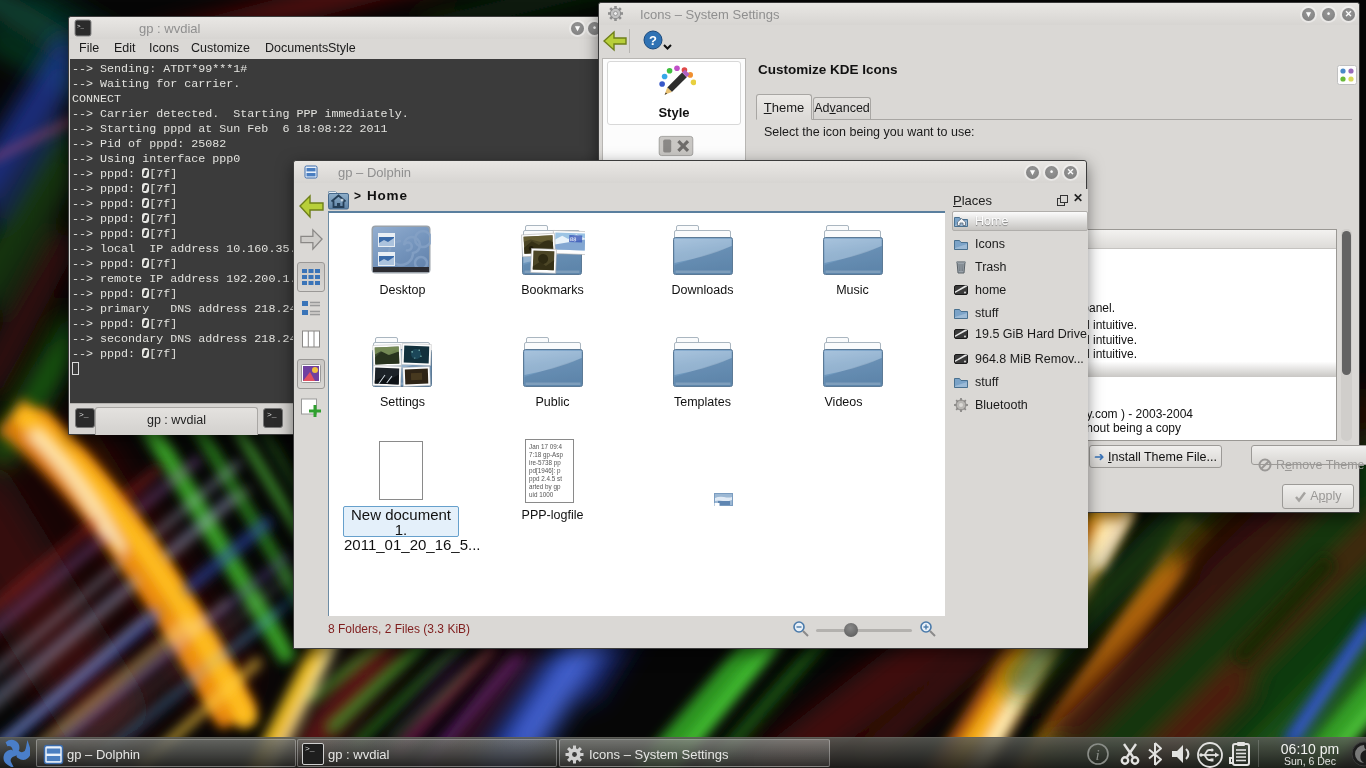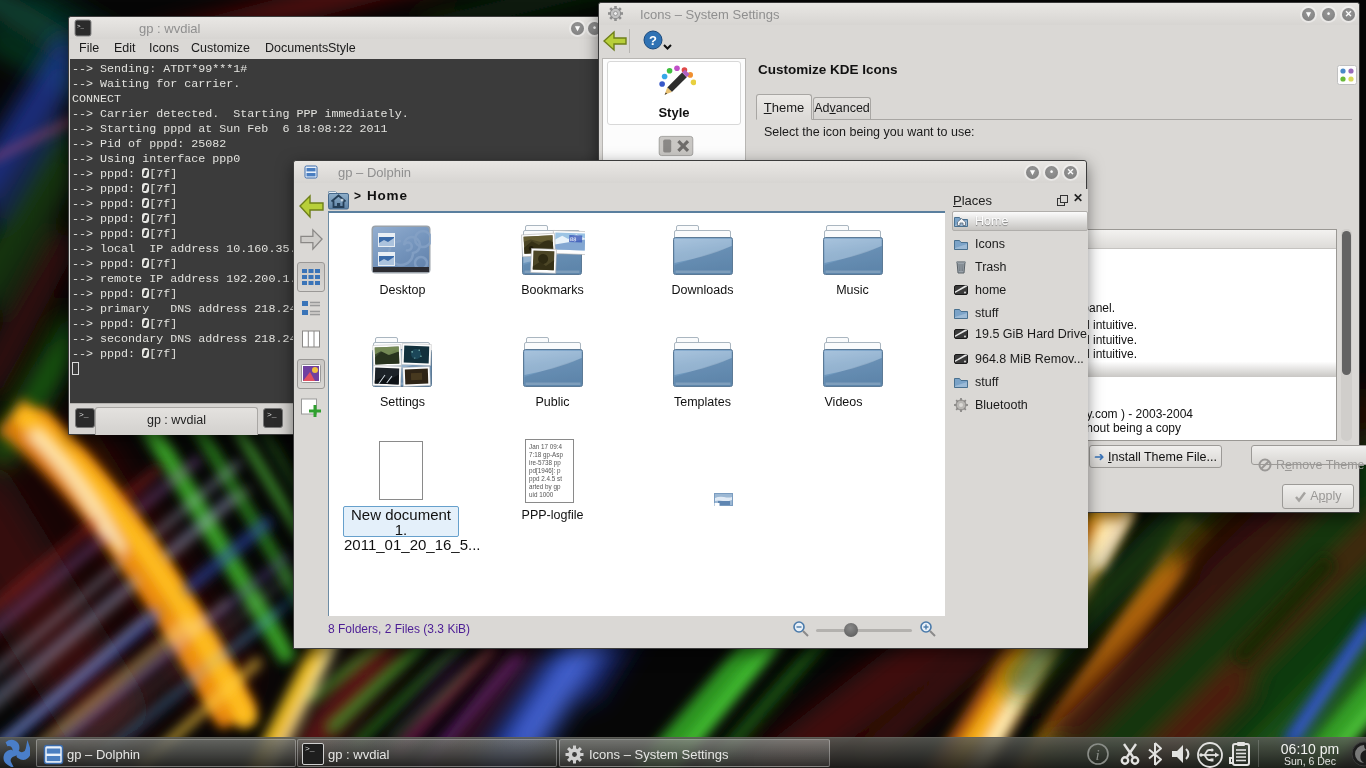--- a/index.html
+++ b/index.html
@@ -66,21 +66,21 @@
   .btn { position:absolute; background:linear-gradient(#f0efed,#d8d6d3); border:1px solid #9c9a97;
      border-radius:3px; font-size:12.5px; color:#111; text-align:center; }
   .btn.dis { color:#9a9896; }
   
   #dolphin { left:293px; top:160px; width:794px; height:489px; }
   #dtool { position:absolute; left:0; top:22px; right:0; height:28px; background:#dad8d5; }
   #dleft { position:absolute; left:0; top:22px; width:34px; bottom:0; background:#dad8d5; }
   #dview { position:absolute; left:34px; top:50px; width:655px; height:413px; background:#fff;
      border:1px solid #6d8ca4; border-top:2px solid #5a7f9e; }
   #dstatus { position:absolute; left:34px; bottom:0; right:0; height:32px; background:#dad8d5;
-     font-size:12px; color:#4c1d95; }
+     font-size:12px; color:#7f1d1d; }
   #places { position:absolute; left:651px; top:28px; width:143px; bottom:0; background:#dad8d5; }
   .plitem { position:absolute; left:6px; font-size:12.5px; color:#1a1a1a; height:19px; width:137px; }
   .plitem .ic { position:absolute; left:2px; top:1px; width:16px; height:16px; }
   .plitem .lb { position:absolute; left:24px; top:2px; white-space:nowrap; }
   .ficon-label { position:absolute; font-size:12.5px; color:#111; text-align:center; }
   .toolbtn { position:absolute; border-radius:3px; }
   .pressed { background:linear-gradient(#c9c7c4,#d8d6d3); border:1px solid #9a9896; }
   
   .tbtn { position:absolute; top:1px; height:28px; border:1px solid rgba(255,255,255,0.30);
      border-radius:2px; background:linear-gradient(rgba(255,255,255,0.13),rgba(255,255,255,0.03));

